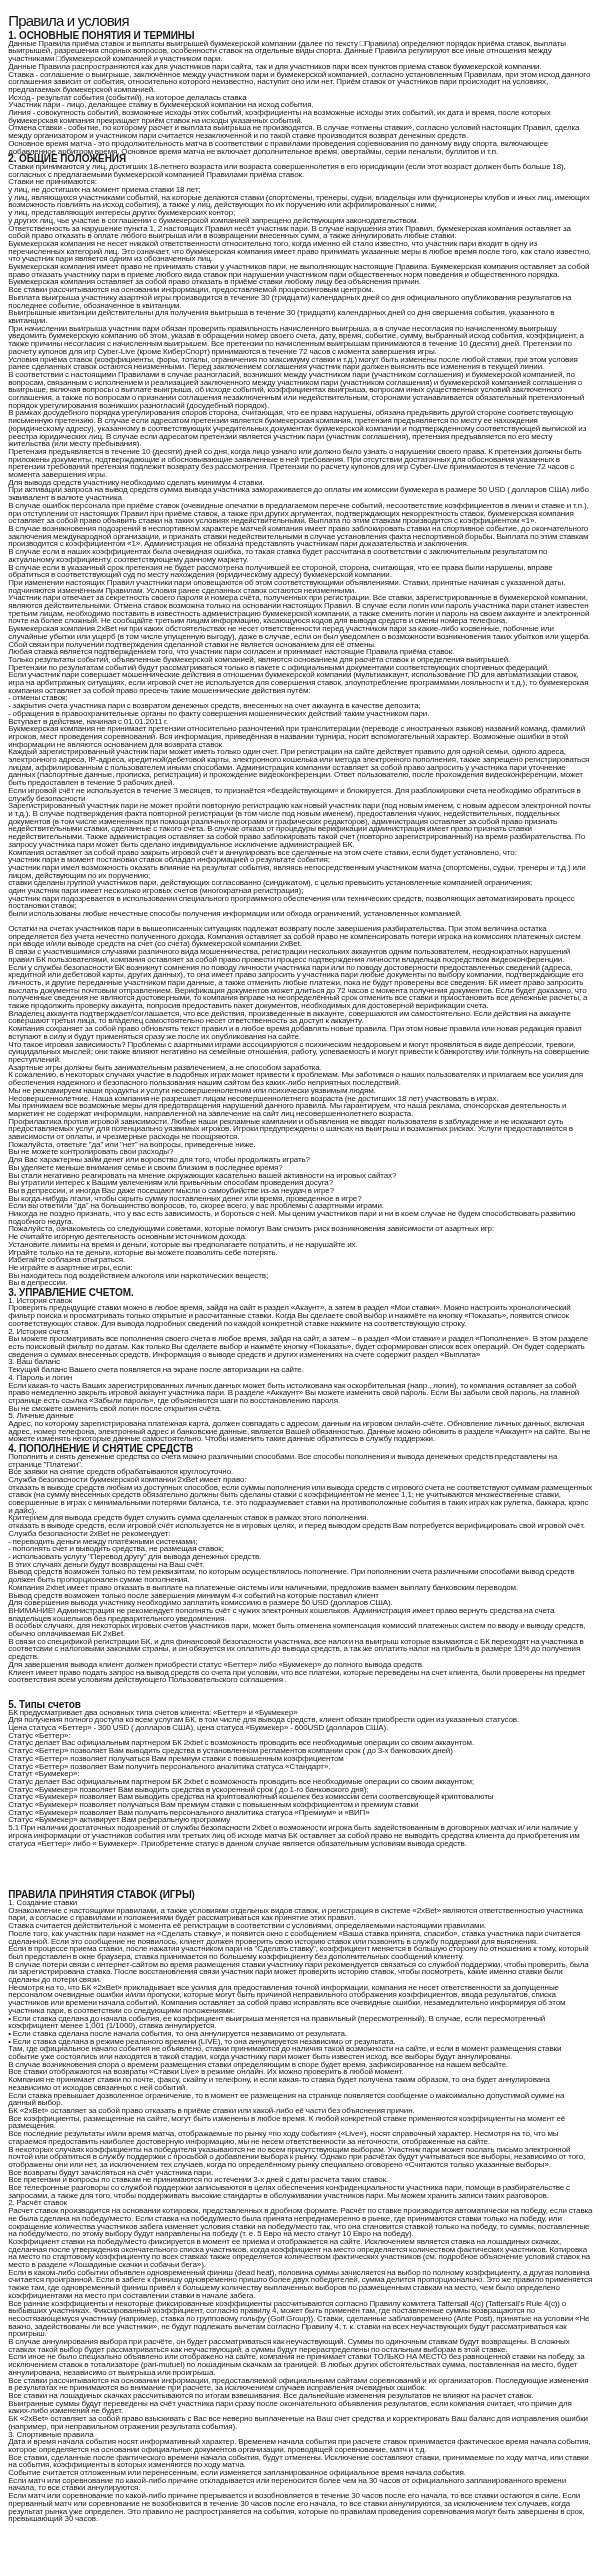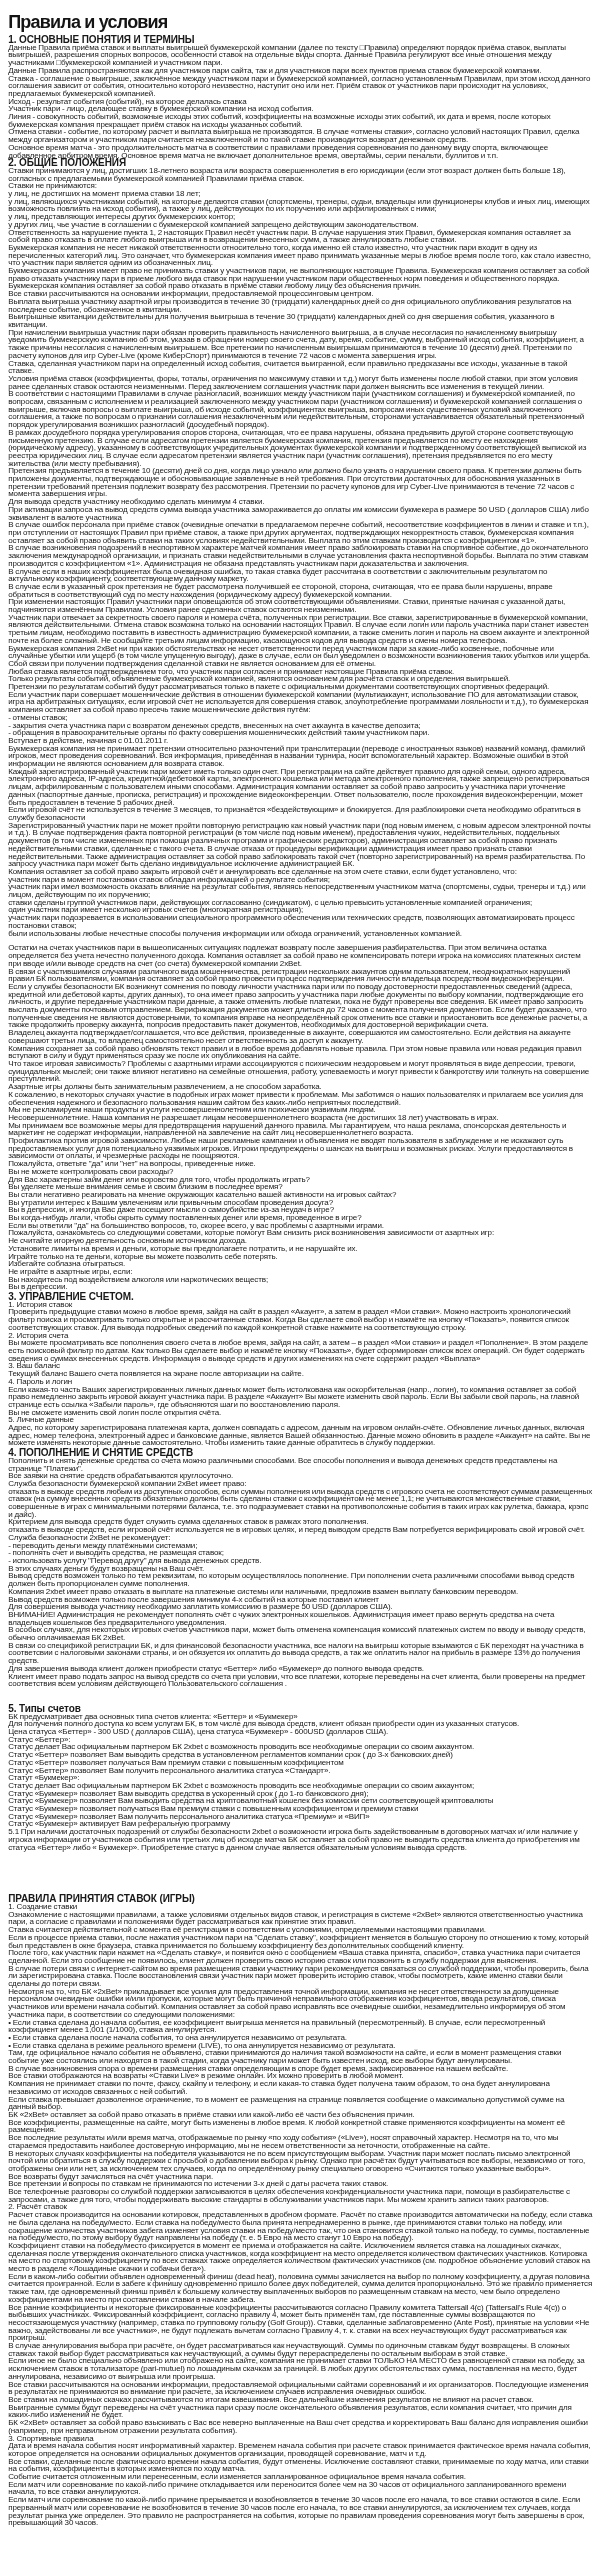--- a/index.html
+++ b/index.html
@@ -5,22 +5,22 @@
   html, body { margin: 0; padding: 0; background: #ffffff; }
   .page {
     width: 605px;
     box-sizing: border-box;
     padding: 12.4px 12.4px 36px 8.2px;
     background: #ffffff;
     color: #181818;
     font-family: "Liberation Sans", sans-serif;
   }
   .doc-title {
-    font-size: 18px;
-    font-weight: 700;
+    font-size: 15px;
+    font-weight: 400;
     letter-spacing: -0.8px;
     margin: 0 0 2.6px 0;
     color: #141414;
     font-stretch: condensed;
   }
   .doc-section { margin: 0; }
   .doc-section.gap-medium { margin-top: 2px; }
   .doc-section.gap-large  { margin-top: 17px; }
   .doc-section.gap-xlarge { margin-top: 44px; }
   .doc-section h2 {
@@ -69,21 +69,20 @@
         <p>у лиц, представляющих интересы других букмекерских контор;</p>
         <p>у других лиц, чье участие в соглашении с букмекерской компанией запрещено действующим законодательством.</p>
         <p>Ответственность за нарушение пункта 1, 2 настоящих Правил несёт участник пари. В случае нарушения этих Правил, букмекерская компания оставляет за собой право отказать в оплате любого выигрыша или в возвращении внесенных сумм, а также аннулировать любые ставки.</p>
         <p>Букмекерская компания не несет никакой ответственности относительно того, когда именно ей стало известно, что участник пари входит в одну из перечисленных категорий лиц. Это означает, что букмекерская компания имеет право принимать указанные меры в любое время после того, как стало известно, что участник пари является одним из обозначенных лиц.</p>
         <p>Букмекерская компания имеет право не принимать ставки у участников пари, не выполняющих настоящие Правила. Букмекерская компания оставляет за собой право отказать участнику пари в приеме любого вида ставок при нарушении участником пари общественных норм поведения и общественного порядка.</p>
         <p>Букмекерская компания оставляет за собой право отказать в приёме ставки любому лицу без объяснения причин.</p>
         <p>Все ставки рассчитываются на основании информации, предоставляемой процессинговым центром.</p>
         <p>Выплата выигрыша участнику азартной игры производится в течение 30 (тридцати) календарных дней со дня официального опубликования результатов на последнее событие, обозначенное в квитанции.</p>
         <p>Выигрышные квитанции действительны для получения выигрыша в течение 30 (тридцати) календарных дней со дня свершения события, указанного в квитанции.</p>
         <p>При начислении выигрыша участник пари обязан проверить правильность начисленного выигрыша, а в случае несогласия по начисленному выигрышу уведомить букмекерскую компанию об этом, указав в обращении номер своего счета, дату, время, событие, сумму, выбранный исход события, коэффициент, а также причины несогласия с начисленным выигрышем. Все претензии по начисленным выигрышам принимаются в течение 10 (десяти) дней. Претензии по расчету купонов для игр Cyber-Live  (кроме КиберСпорт) принимаются в течение 72 часов с момента завершения игры.</p>
-        <p>Ставка, сделанная участником пари на определенный исход события, считается выигранной, если правильно предсказаны все исходы, указанные в такой ставке.</p>
         <p>Условия приёма ставок (коэффициенты, форы, тоталы, ограничения по максимуму ставки и т.д.) могут быть изменены после любой ставки, при этом условия ранее сделанных ставок остаются неизменными. Перед заключением соглашения участник пари должен выяснить все изменения в текущей линии.</p>
         <p>В соответствии с настоящими Правилами в случае разногласий, возникших между участником пари (участником соглашения) и букмекерской компанией, по вопросам, связанным с исполнением и реализацией заключенного между участником пари (участником соглашения) и букмекерской компанией соглашения о выигрыше, включая вопросы о выплате выигрыша, об исходе событий, коэффициентах выигрыша, вопросам иных существенных условий заключенного соглашения, а также по вопросам о признании соглашения незаключенным или недействительным, сторонами устанавливается обязательный претензионный порядок урегулирования возникших разногласий (досудебный порядок).</p>
         <p>В рамках досудебного порядка урегулирования споров сторона, считающая, что ее права нарушены, обязана предъявить другой стороне соответствующую письменную претензию. В случае если адресатом претензии является букмекерская компания, претензия предъявляется по месту ее нахождения (юридическому адресу), указанному в соответствующих учредительных документах букмекерской компании и подтвержденному соответствующей выпиской из реестра юридических лиц. В случае если адресатом претензии является участник пари (участник соглашения), претензия предъявляется по его месту жительства (или месту пребывания).</p>
         <p>Претензия предъявляется в течение 10 (десяти) дней со дня, когда лицо узнало или должно было узнать о нарушении своего права. К претензии должны быть приложены документы, подтверждающие и обосновывающие заявленные в ней требования. При отсутствии достаточных для обоснования указанных в претензии требований претензия подлежит возврату без рассмотрения. Претензии по расчету купонов для игр Cyber-Live принимаются в течение 72 часов с момента завершения игры.</p>
         <p>Для вывода средств участнику необходимо сделать минимум 4 ставки.</p>
         <p>При активации запроса на вывод средств сумма вывода участника замораживается до оплаты им комиссии букмекера в размере 50 USD ( долларов США) либо эквивалент в валюте участника</p>
         <p>В случае ошибок персонала при приёме ставок (очевидные опечатки в предлагаемом перечне событий, несоответствие коэффициентов в линии и ставке и т.п.), при отступлении от настоящих Правил при приёме ставок, а также при других аргументах, подтверждающих некорректность ставок, букмекерская компания оставляет за собой право объявить ставки на таких условиях недействительными. Выплата по этим ставкам производится с коэффициентом «1».</p>
         <p>В случае возникновения подозрений в неспортивном характере матчей компания имеет право заблокировать ставки на спортивное событие, до окончательного заключения международной организации, и признать ставки недействительными в случае установления факта неспортивной борьбы. Выплата по этим ставкам производится с коэффициентом «1». Администрация не обязана представлять участникам пари доказательства и заключения.</p>
         <p>В случае если в наших коэффициентах была очевидная ошибка, то такая ставка будет рассчитана в соответствии с заключительным результатом по актуальному коэффициенту, соответствующему данному маркету.</p>
         <p>В случае если в указанный срок претензия не будет рассмотрена получившей ее стороной, сторона, считающая, что ее права были нарушены, вправе обратиться в соответствующий суд по месту нахождения (юридическому адресу) букмекерской компании.</p>
@@ -125,20 +124,21 @@
         <p>Профилактика против игровой зависимости. Любые наши рекламные кампании и объявления не вводят пользователя в заблуждение и не искажают суть предоставляемых услуг для потенциально уязвимых игроков. Игроки предупреждены о шансах на выигрыш и возможных рисках. Услуги предоставляются в зависимости от оплаты, и чрезмерные расходы не поощряются.</p>
         <p>Пожалуйста, ответьте "да" или "нет" на вопросы, приведенные ниже.</p>
         <p>Вы не можете контролировать свои расходы?</p>
         <p>Для Вас характерны займ денег или воровство для того, чтобы продолжать играть?</p>
         <p>Вы уделяете меньше внимания семье и своим близким в последнее время?</p>
         <p>Вы стали негативно реагировать на мнение окружающих касательно вашей активности на игровых сайтах?</p>
         <p>Вы утратили интерес к Вашим увлечениям или привычным способам проведения досуга?</p>
         <p>Вы в депрессии, и иногда Вас даже посещают мысли о самоубийстве из-за неудач в игре?</p>
         <p>Вы когда-нибудь лгали, чтобы скрыть сумму поставленных денег или время, проведенное в игре?</p>
         <p>Если вы ответили "да" на большинство вопросов, то, скорее всего, у вас проблемы с азартными играми.</p>
+        <p>Никогда не поздно признать, что у вас есть зависимость, и бороться с ней. Мы ценим участников пари и ни в коем случае не будем способствовать развитию подобного недуга.</p>
         <p>Пожалуйста, ознакомьтесь со следующими советами, которые помогут Вам снизить риск возникновения зависимости от азартных игр:</p>
         <p>Не считайте игорную деятельность основным источником дохода.</p>
         <p>Установите лимиты на время и деньги, которые вы предполагаете потратить, и не нарушайте их.</p>
         <p>Играйте только на те деньги, которые вы можете позволить себе потерять.</p>
         <p>Избегайте соблазна отыграться.</p>
         <p>Не играйте в азартные игры, если:</p>
         <p>Вы находитесь под воздействием алкоголя или наркотических веществ;</p>
         <p>Вы в депрессии.</p>
       </section>
       <section class="doc-section gap-medium">
@@ -195,22 +195,22 @@
         <p>Статус «Букмекер» позволяет получаться Вам премиум ставки с повышенным коэффициентом и премиум ставки</p>
         <p> Статус «Букмекер» позволяет Вам получить персонального аналитика статуса «Премиум» и «ВИП»</p>
         <p> Статус «Букмекер» активирует Вам реферальную программу</p>
         <p>5.1 При наличии достаточных подозрений от службы безопасности 2xbet о возможности игрока быть задействованным в договорных матчах и/ или наличие у игрока информации от участников события или третьих лиц об исходе матча БК оставляет за собой право не выводить средства клиента до приобретения им статуса «Беттер» либо « Букмекер». Приобретение статус в данном случае является обязательным условиям вывода средств.</p>
       </section>
       <section class="doc-section gap-xlarge">
         <h2>ПРАВИЛА ПРИНЯТИЯ СТАВОК (ИГРЫ)</h2>
         <p>1. Создание ставки</p>
         <p>Ознакомление с настоящими правилами, а также условиями отдельных видов ставок, и регистрация в системе «2xBet» являются ответственностью участника пари, а согласие с правилами и положениями будет рассматриваться как принятие этих правил.</p>
         <p>Ставка считается действительной с момента её регистрации в соответствии с условиями, определяемыми настоящими правилами.</p>
+        <p>После того, как участник пари нажмет на «Сделать ставку», и появится окно с сообщением «Ваша ставка принята, спасибо», ставка участника пари считается сделанной. Если это сообщение не появилось, клиент должен проверить свою историю ставок или позвонить в службу поддержки для выяснения.</p>
         <p>Если в процессе приема ставки, после нажатия участником пари на "Сделать ставку", коэффициент меняется в большую сторону по отношению к тому, который был представлен в окне браузера, ставка принимается по большему коэффициенту без дополнительных сообщений клиенту.</p>
-        <p>После того, как участник пари нажмет на «Сделать ставку», и появится окно с сообщением «Ваша ставка принята, спасибо», ставка участника пари считается сделанной. Если это сообщение не появилось, клиент должен проверить свою историю ставок или позвонить в службу поддержки для выяснения.</p>
         <p>В случае потери связи с интернет-сайтом во время размещения ставки участнику пари рекомендуется связаться со службой поддержки, чтобы проверить, была ли зарегистрирована ставка. После восстановления связи участник пари может проверить историю ставок, чтобы посмотреть, какие именно ставки были сделаны до потери связи.</p>
         <p>Несмотря на то, что БК «2xBet» прикладывает все усилия для предоставления точной информации, компания не несет ответственности за допущенные персоналом очевидные ошибки и/или пропуски, которые могут быть причиной неправильного отображения коэффициентов, ввода результатов, списка участников или времени начала событий. Компания оставляет за собой право исправлять все очевидные ошибки, незамедлительно информируя об этом участника пари, в соответствии со следующими положениями:</p>
         <p>• Если ставка сделана до начала события, ее коэффициент выигрыша меняется на правильный (пересмотренный). В случае, если пересмотренный коэффициент менее 1,001 (1/1000), ставка аннулируется.</p>
         <p>• Если ставка сделана после начала события, то она аннулируется независимо от результата.</p>
         <p>• Если ставка сделана в режиме реального времени (LIVE), то она аннулируется независимо от результата.</p>
         <p>Там, где официальное начало события не объявлено, ставки принимаются до наличия такой возможности на сайте, и если в момент размещения ставки событие уже состоялись или находятся в такой стадии, когда участнику пари может быть известен исход, все выборы будут аннулированы.</p>
         <p>В случае возникновения спора о времени размещения ставки определяющим в споре будет время, зафиксированное на нашем вебсайте.</p>
         <p>Все ставки отображаются на возвраты «Ставки Live» в режиме онлайн. Их можно проверить в любой момент.</p>
         <p>Компания не принимает ставки по почте, факсу, скайпу и телефону, и если какая-то ставка будет получена таким образом, то она будет аннулирована независимо от исходов связанных с ней событий.</p>
         <p>Если ставка превышает дозволенное ограничение, то в момент ее размещения на странице появляется сообщение о максимально допустимой сумме на данный выбор.</p>

